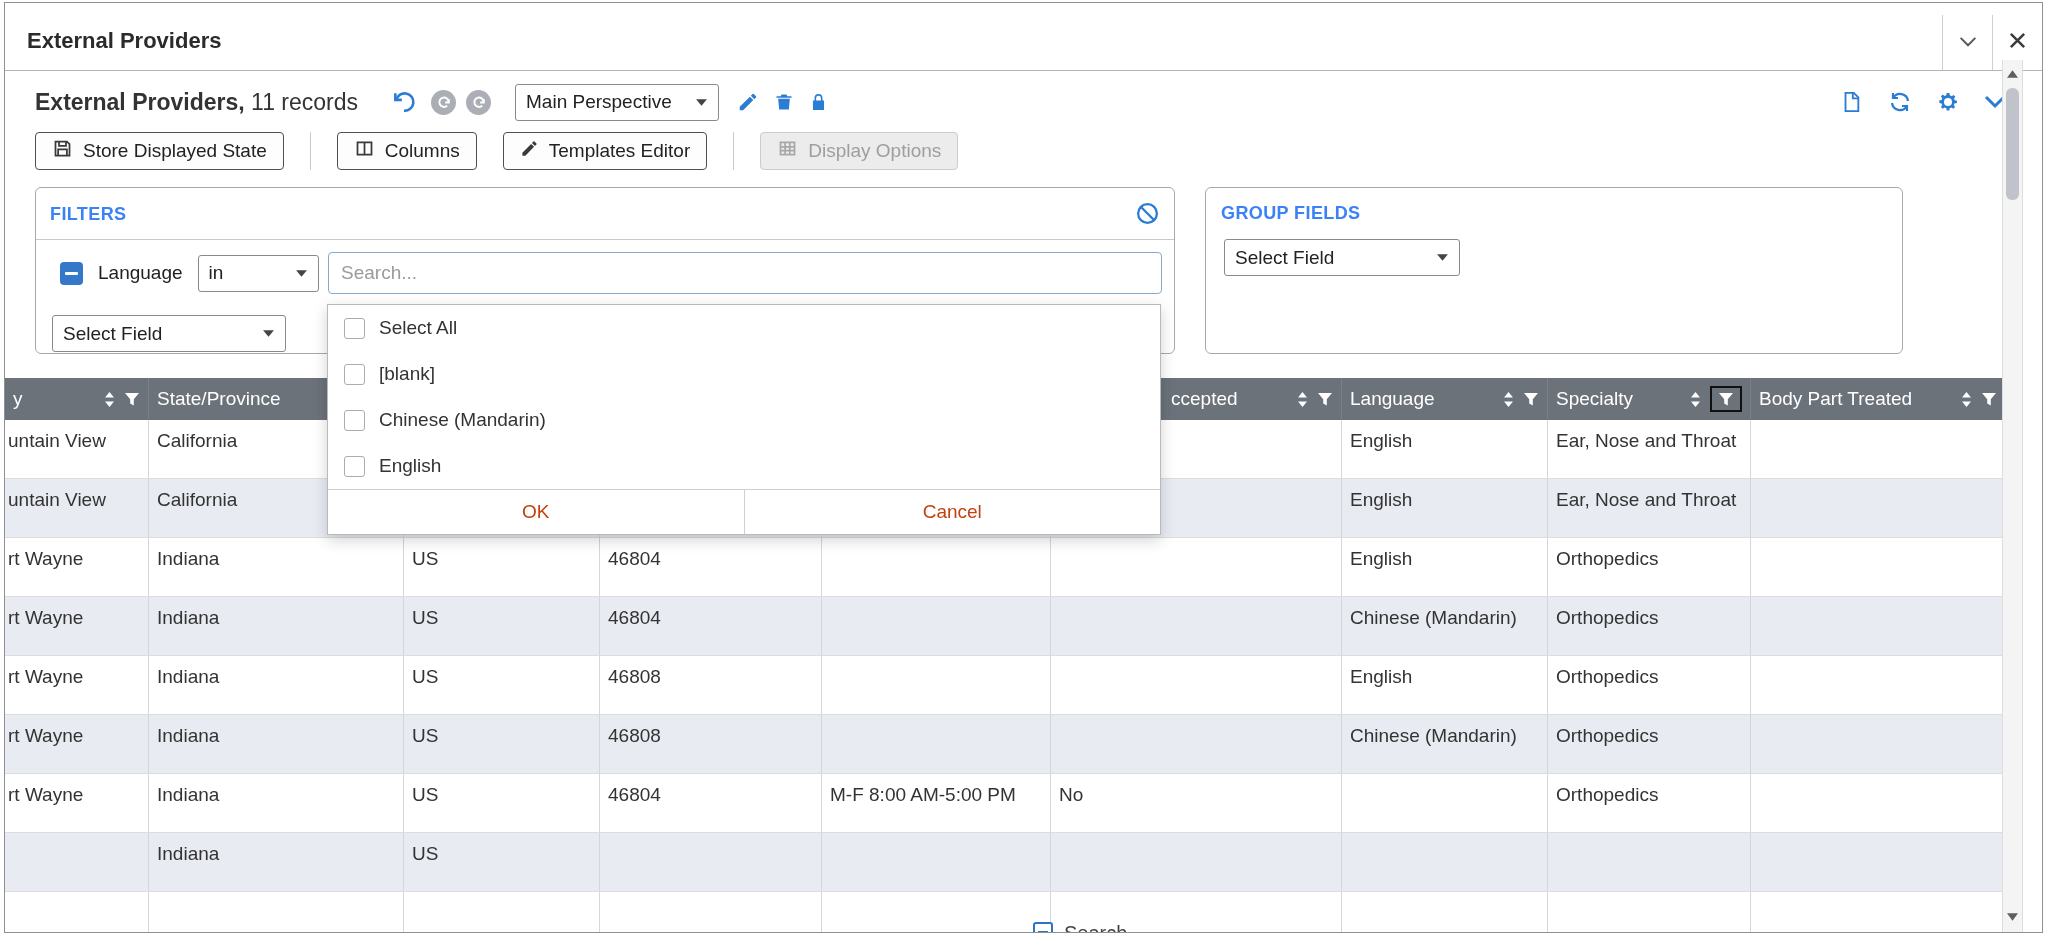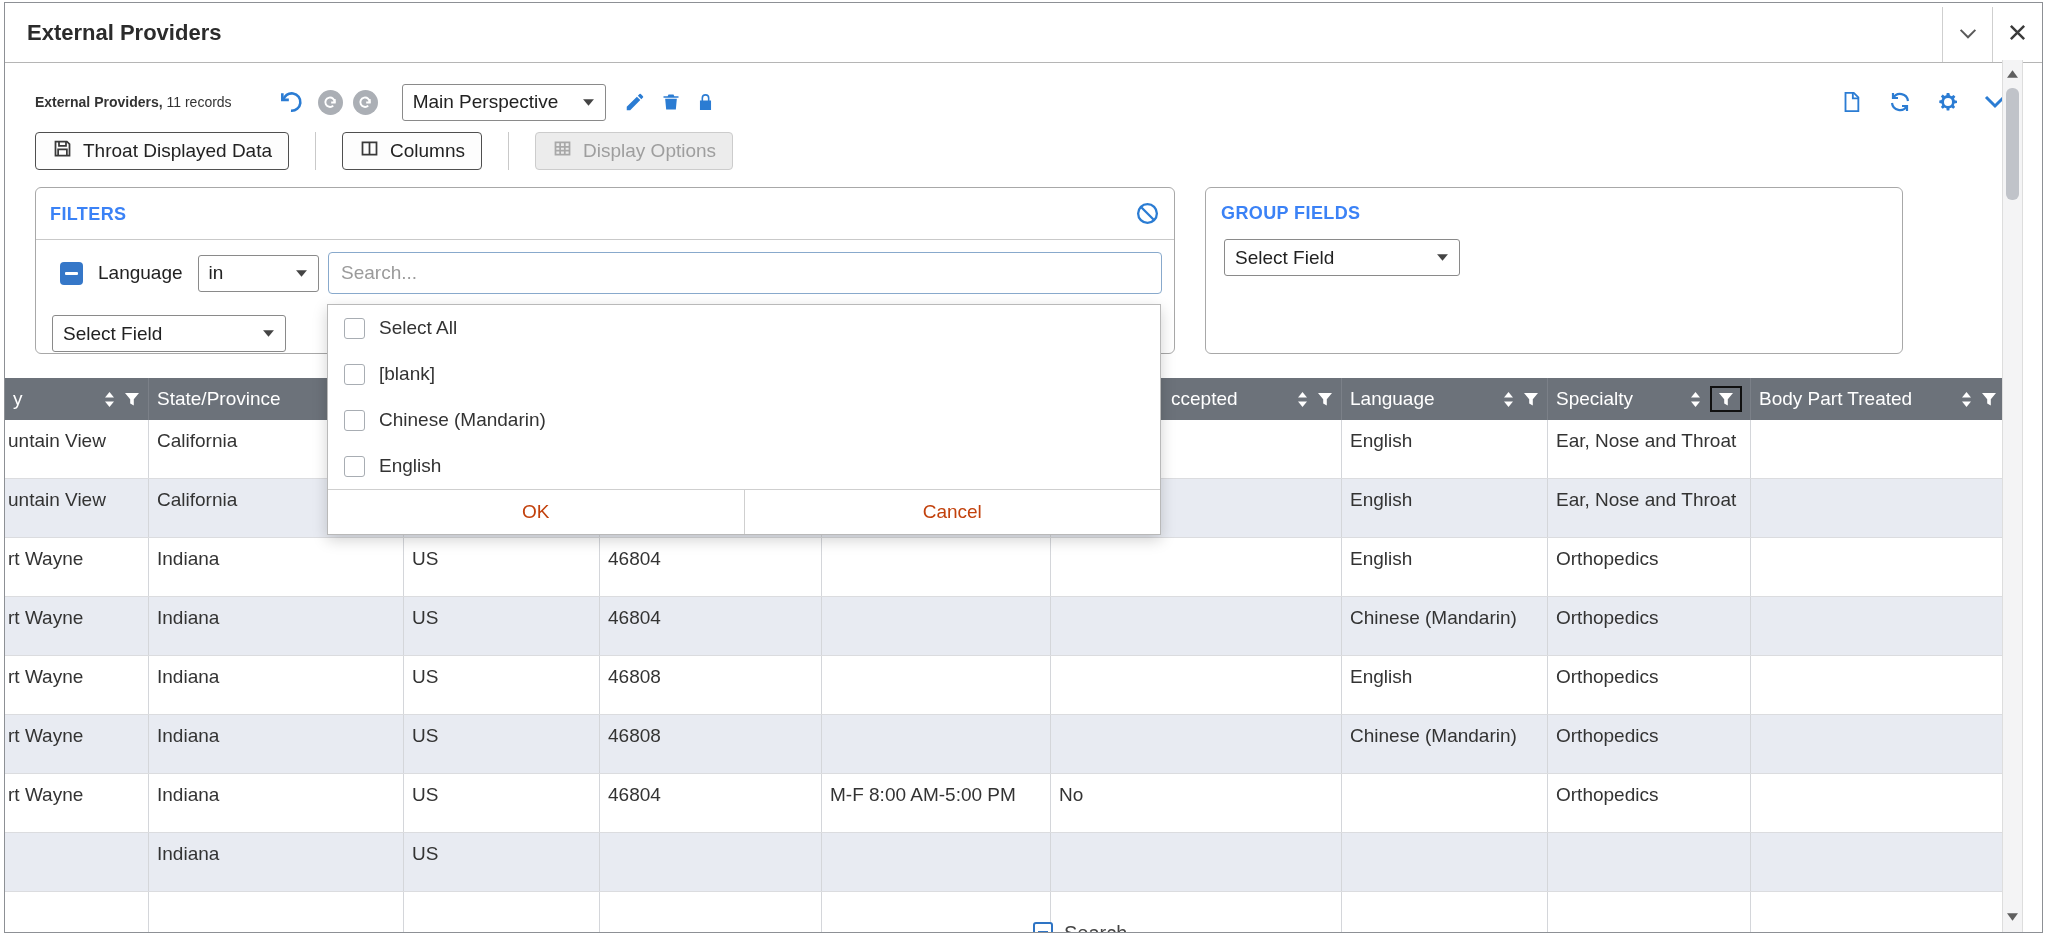--- a/index.html
+++ b/index.html
@@ -2,28 +2,28 @@
 <html><head>
 <meta charset="utf-8">
 <style>
   *{box-sizing:border-box;margin:0;padding:0}
   html,body{width:2048px;height:935px}
   body{font-family:"Liberation Sans","DejaVu Sans",sans-serif;background:#fff;position:relative;overflow:hidden;color:#333}
 
   .dialog{position:absolute;left:4px;top:2px;width:2039px;height:931px;background:#fff;border:1px solid #8d9095;overflow:hidden}
 
   
-  .titlebar{position:absolute;left:0;top:4px;right:0;height:56px;background:#fff;border-bottom:1px solid #b5b5b5}
+  .titlebar{position:absolute;left:0;top:12px;right:0;height:56px;background:#fff;border-bottom:1px solid #b5b5b5}
   .title{position:absolute;left:22px;top:13px;font-size:22px;font-weight:bold;color:#2b2b2b}
   .tb-controls{position:absolute;right:0;top:0;bottom:0;display:flex;align-items:stretch}
   .tb-btn{width:50px;display:flex;align-items:center;justify-content:center;border-left:1px solid #cfcfcf;cursor:pointer;background:#fff}
 
   
   .toolbar1{position:absolute;left:30px;right:36px;top:72px;height:54px;display:flex;align-items:center}
-  .summary{font-size:14px;white-space:nowrap;margin-right:46px}
+  .summary{font-size:23px;white-space:nowrap;margin-right:33px}
   .summary .b{font-weight:bold}
   .icon-btn{display:inline-flex;align-items:center;justify-content:center;cursor:pointer;flex:0 0 auto}
   .nav-circle{width:25px;height:25px;border-radius:50%;background:#abafb5;display:inline-flex;align-items:center;justify-content:center;flex:0 0 auto}
   .select{height:37px;border:1px solid #8a8a8a;border-radius:3px;background:#fff;display:inline-flex;align-items:center;padding:0 10px;font-size:19px;color:#222;cursor:pointer}
   .select .chev{margin-left:auto;display:inline-flex}
   .spacer{flex:1}
 
   
   .toolbar2{position:absolute;left:30px;top:129px;height:38px;display:flex;align-items:center}
   .btn{height:38px;display:inline-flex;align-items:center;gap:10px;padding:0 16px;border:1px solid #4f4f4f;border-radius:4px;background:#fdfdfd;font-size:19px;color:#222;cursor:pointer;white-space:nowrap}
@@ -181,29 +181,35 @@
     </span>
   </div>
 
   <div class="toolbar2">
     <button class="btn">
       <span><svg width="21" height="21" viewBox="0 0 24 24" fill="none" stroke="#3a3a3a" stroke-width="2">
             <path d="M4 4h13l3 3v13H4z"></path>
             <path d="M8 4v5h8V4"></path>
             <path d="M7 20v-7h10v7"></path>
           </svg></span>
-      <span>Throat Displayed Data</span>
+      <span>Store Displayed State</span>
     </button>
     <span class="vdiv"></span>
     <button class="btn">
       <span><svg width="21" height="21" viewBox="0 0 24 24" fill="none" stroke="#3a3a3a" stroke-width="2">
             <rect x="4" y="5" width="16" height="14"></rect>
             <path d="M12 5v14"></path>
           </svg></span>
       <span>Columns</span>
+    </button>
+    <button class="btn" style="margin-left:26px">
+      <span><svg width="19" height="19" viewBox="0 0 24 24" fill="#3a3a3a">
+            <path d="M3 17.25V21h3.75L17.8 9.94l-3.75-3.75L3 17.25zM20.7 7.04a1 1 0 0 0 0-1.41L18.37 3.3a1 1 0 0 0-1.41 0l-1.83 1.83 3.75 3.75 1.82-1.84z"></path>
+          </svg></span>
+      <span>Templates Editor</span>
     </button>
     <span class="vdiv"></span>
     <button class="btn disabled">
       <span><svg width="21" height="21" viewBox="0 0 24 24" fill="none" stroke="#a8a8a8" stroke-width="2">
             <rect x="4" y="5" width="16" height="14"></rect>
             <path d="M4 10h16M4 14.5h16M9.3 5v14M14.6 5v14"></path>
           </svg></span>
       <span>Display Options</span>
     </button>
   </div>

